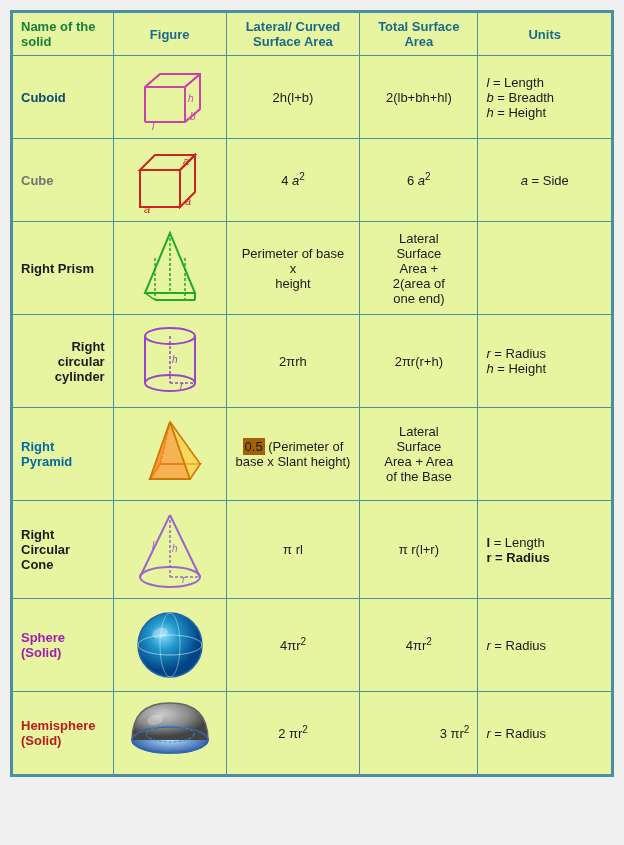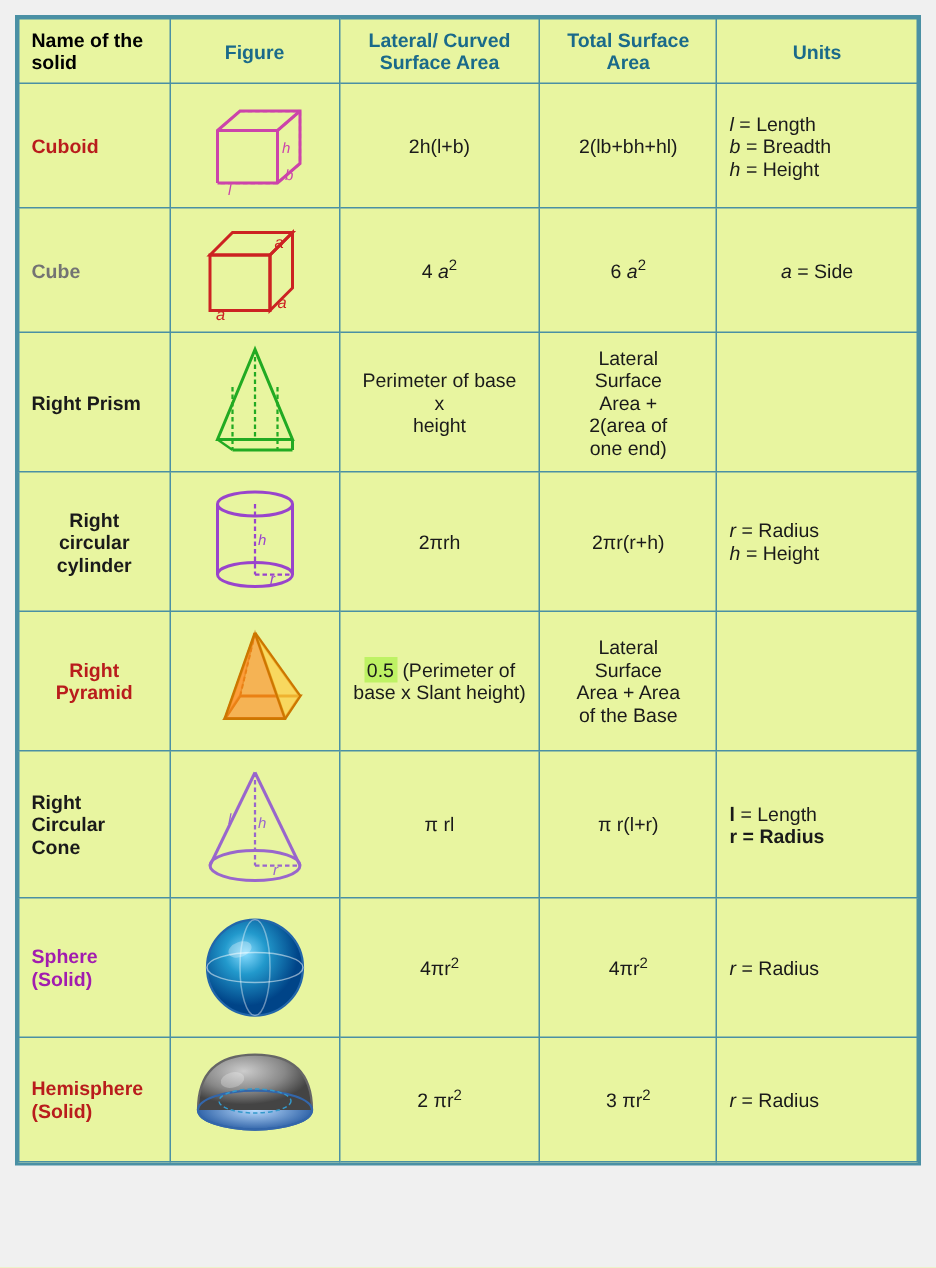--- a/index.html
+++ b/index.html
@@ -35,21 +35,21 @@
       text-align: center;
       background: #e8f5a0;
       vertical-align: middle;
     }
     tbody td {
       color: #1a1a1a;
       font-size: 13px;
     }
     .solid-name {
       font-weight: bold;
-      color: #000000;
+      color: #15803d;
       text-align: left;
       width: 98px;
     }
     .figure-cell {
       width: 110px;
       text-align: center;
     }
     .lateral-cell {
       width: 130px;
       text-align: center;
@@ -87,21 +87,21 @@
       <tr>
         <th class="solid-name">Name of the solid</th>
         <th>Figure</th>
         <th>Lateral/ Curved Surface Area</th>
         <th>Total Surface Area</th>
         <th>Units</th>
       </tr>
     </thead>
     <tbody id="table-body">
     <tr>
-          <td class="solid-name" style="font-weight: bold; color: #b91c1c; text-align: left;">Cuboid</td>
+          <td class="solid-name" style="font-weight: bold; color: #0c4a6e; text-align: left;">Cuboid</td>
           <td class="figure-cell">
             <div class="shape-container">
               <svg width="80" height="70" viewBox="0 0 80 70">
 
         <polygon points="15,25 55,25 55,60 15,60" fill="none" stroke="#cc44aa" stroke-width="1.5" stroke-dasharray="3,2"></polygon>
 
         <polygon points="15,25 30,12 70,12 55,25" fill="none" stroke="#cc44aa" stroke-width="1.5" stroke-dasharray="3,2"></polygon>
 
         <polygon points="55,25 70,12 70,47 55,60" fill="none" stroke="#cc44aa" stroke-width="1.5" stroke-dasharray="3,2"></polygon>
 
@@ -155,60 +155,60 @@
         <line x1="65" y1="65" x2="65" y2="72" stroke="#22aa22" stroke-width="2"></line>
         <line x1="15" y1="65" x2="25" y2="72" stroke="#22aa22" stroke-width="1.5"></line>
       </svg>
             </div>
           </td>
           <td class="lateral-cell" style="text-align: center;">Perimeter of base<br>x<br>height</td>
           <td class="total-cell" style="text-align: center;">Lateral<br>Surface<br>Area +<br>2(area of<br>one end)</td>
           <td class="units-cell" style="text-align: left;"></td>
         </tr>
         <tr>
-          <td class="solid-name" style="font-weight: bold; color: rgb(26, 26, 26); text-align: center;">Right circular cylinder</td>
+          <td class="solid-name" style="font-weight: bold; color: rgb(26, 26, 26); text-align: right;">Right circular cylinder</td>
           <td class="figure-cell">
             <div class="shape-container">
               <svg width="80" height="80" viewBox="0 0 80 80">
         <ellipse cx="40" cy="15" rx="25" ry="8" fill="none" stroke="#9944cc" stroke-width="2"></ellipse>
         <ellipse cx="40" cy="62" rx="25" ry="8" fill="none" stroke="#9944cc" stroke-width="2"></ellipse>
         <line x1="15" y1="15" x2="15" y2="62" stroke="#9944cc" stroke-width="2"></line>
         <line x1="65" y1="15" x2="65" y2="62" stroke="#9944cc" stroke-width="2"></line>
 
         <line x1="40" y1="15" x2="40" y2="62" stroke="#9944cc" stroke-width="1.5" stroke-dasharray="3,2"></line>
         <line x1="40" y1="62" x2="65" y2="62" stroke="#9944cc" stroke-width="1.5" stroke-dasharray="3,2"></line>
         <text x="42" y="42" font-size="10" fill="#9944cc" font-style="italic">h</text>
         <text x="50" y="68" font-size="10" fill="#9944cc" font-style="italic">r</text>
       </svg>
             </div>
           </td>
           <td class="lateral-cell" style="text-align: center;">2πrh</td>
           <td class="total-cell" style="text-align: center;">2πr(r+h)</td>
           <td class="units-cell" style="text-align: left;"><i>r</i> = Radius<br><i>h</i> = Height</td>
         </tr>
         <tr>
-          <td class="solid-name" style="font-weight: bold; color: #b91c1c; text-align: center;">Right Pyramid</td>
+          <td class="solid-name" style="font-weight: bold; color: #0369a1; text-align: left;">Right Pyramid</td>
           <td class="figure-cell">
             <div class="shape-container">
               <svg width="80" height="80" viewBox="0 0 80 80">
 
         <polygon points="20,65 60,65 70,50 30,50" fill="none" stroke="#cc7700" stroke-width="2"></polygon>
 
         <line x1="40" y1="8" x2="20" y2="65" stroke="#cc7700" stroke-width="2"></line>
         <line x1="40" y1="8" x2="60" y2="65" stroke="#cc7700" stroke-width="2"></line>
         <line x1="40" y1="8" x2="70" y2="50" stroke="#cc7700" stroke-width="2"></line>
         <line x1="40" y1="8" x2="30" y2="50" stroke="#cc7700" stroke-width="1.5" stroke-dasharray="3,2"></line>
 
         <polygon points="40,8 20,65 30,50" fill="#ffaa44" opacity="0.7" stroke="#cc7700" stroke-width="1"></polygon>
         <polygon points="40,8 60,65 70,50" fill="#ffcc44" opacity="0.7" stroke="#cc7700" stroke-width="1"></polygon>
         <polygon points="40,8 20,65 60,65" fill="#ff8822" opacity="0.6" stroke="#cc7700" stroke-width="1.5"></polygon>
       </svg>
             </div>
           </td>
-          <td class="lateral-cell" style="text-align: center;"><span class="highlight-yellow" style="background:#bef264; padding:1px 2px;">0.5</span> (Perimeter of base x Slant height)</td>
+          <td class="lateral-cell" style="text-align: center;"><span class="highlight-yellow" style="background:#a16207; padding:1px 2px;">0.5</span> (Perimeter of base x Slant height)</td>
           <td class="total-cell" style="text-align: center;">Lateral<br>Surface<br>Area + Area<br>of the Base</td>
           <td class="units-cell" style="text-align: left;"></td>
         </tr>
         <tr>
           <td class="solid-name" style="font-weight: bold; color: rgb(26, 26, 26); text-align: left;">Right Circular Cone</td>
           <td class="figure-cell">
             <div class="shape-container">
               <svg width="80" height="85" viewBox="0 0 80 85">
         <ellipse cx="40" cy="70" rx="30" ry="10" fill="none" stroke="#9966cc" stroke-width="2"></ellipse>
         <line x1="10" y1="70" x2="40" y2="8" stroke="#9966cc" stroke-width="2"></line>
@@ -273,18 +273,18 @@
 
         <ellipse cx="45" cy="42" rx="38" ry="13" fill="none" stroke="#3366aa" stroke-width="1.5"></ellipse>
 
         <ellipse cx="45" cy="36" rx="24" ry="8" fill="none" stroke="#3399cc" stroke-width="1" stroke-dasharray="3,2"></ellipse>
 
         <ellipse cx="30" cy="22" rx="8" ry="5" fill="white" opacity="0.25" transform="rotate(-15 30 22)"></ellipse>
       </svg>
             </div>
           </td>
           <td class="lateral-cell" style="text-align: center;">2 πr<sup>2</sup></td>
-          <td class="total-cell" style="text-align: center;">3 πr<sup>2</sup></td>
+          <td class="total-cell" style="text-align: right;">3 πr<sup>2</sup></td>
           <td class="units-cell" style="text-align: left;"><i>r</i> = Radius</td>
         </tr>
       </tbody>
   </table>
 </div>
 
 </body></html>

